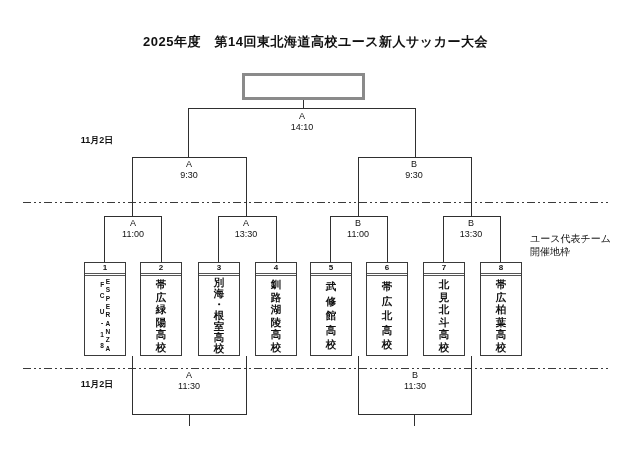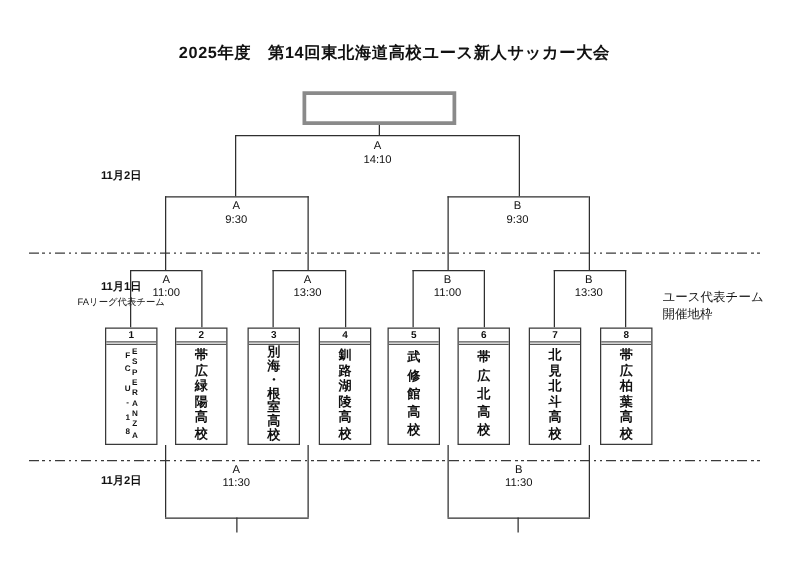--- a/index.html
+++ b/index.html
@@ -76,24 +76,20 @@
   <div class="title">2025年度　第14回東北海道高校ユース新人サッカー大会</div>
 
   <div class="champ-box"></div>
 
 
   <div class="dashline" style="top:202px"></div>
   <div class="dashline" style="top:368px"></div>
 
   <div class="date-label" style="top:135px">
     <div>11月2日</div>
-  </div>
-  <div class="date-label" style="top:224px">
-    <div>11月1日</div>
-    <div class="date-note">FAリーグ代表チーム</div>
   </div>
   <div class="date-label" style="top:379px">
     <div>11月2日</div>
   </div>
 
   <div class="side-note">
     <div>ユース代表チーム</div>
     <div>開催地枠</div>
   </div>
 

